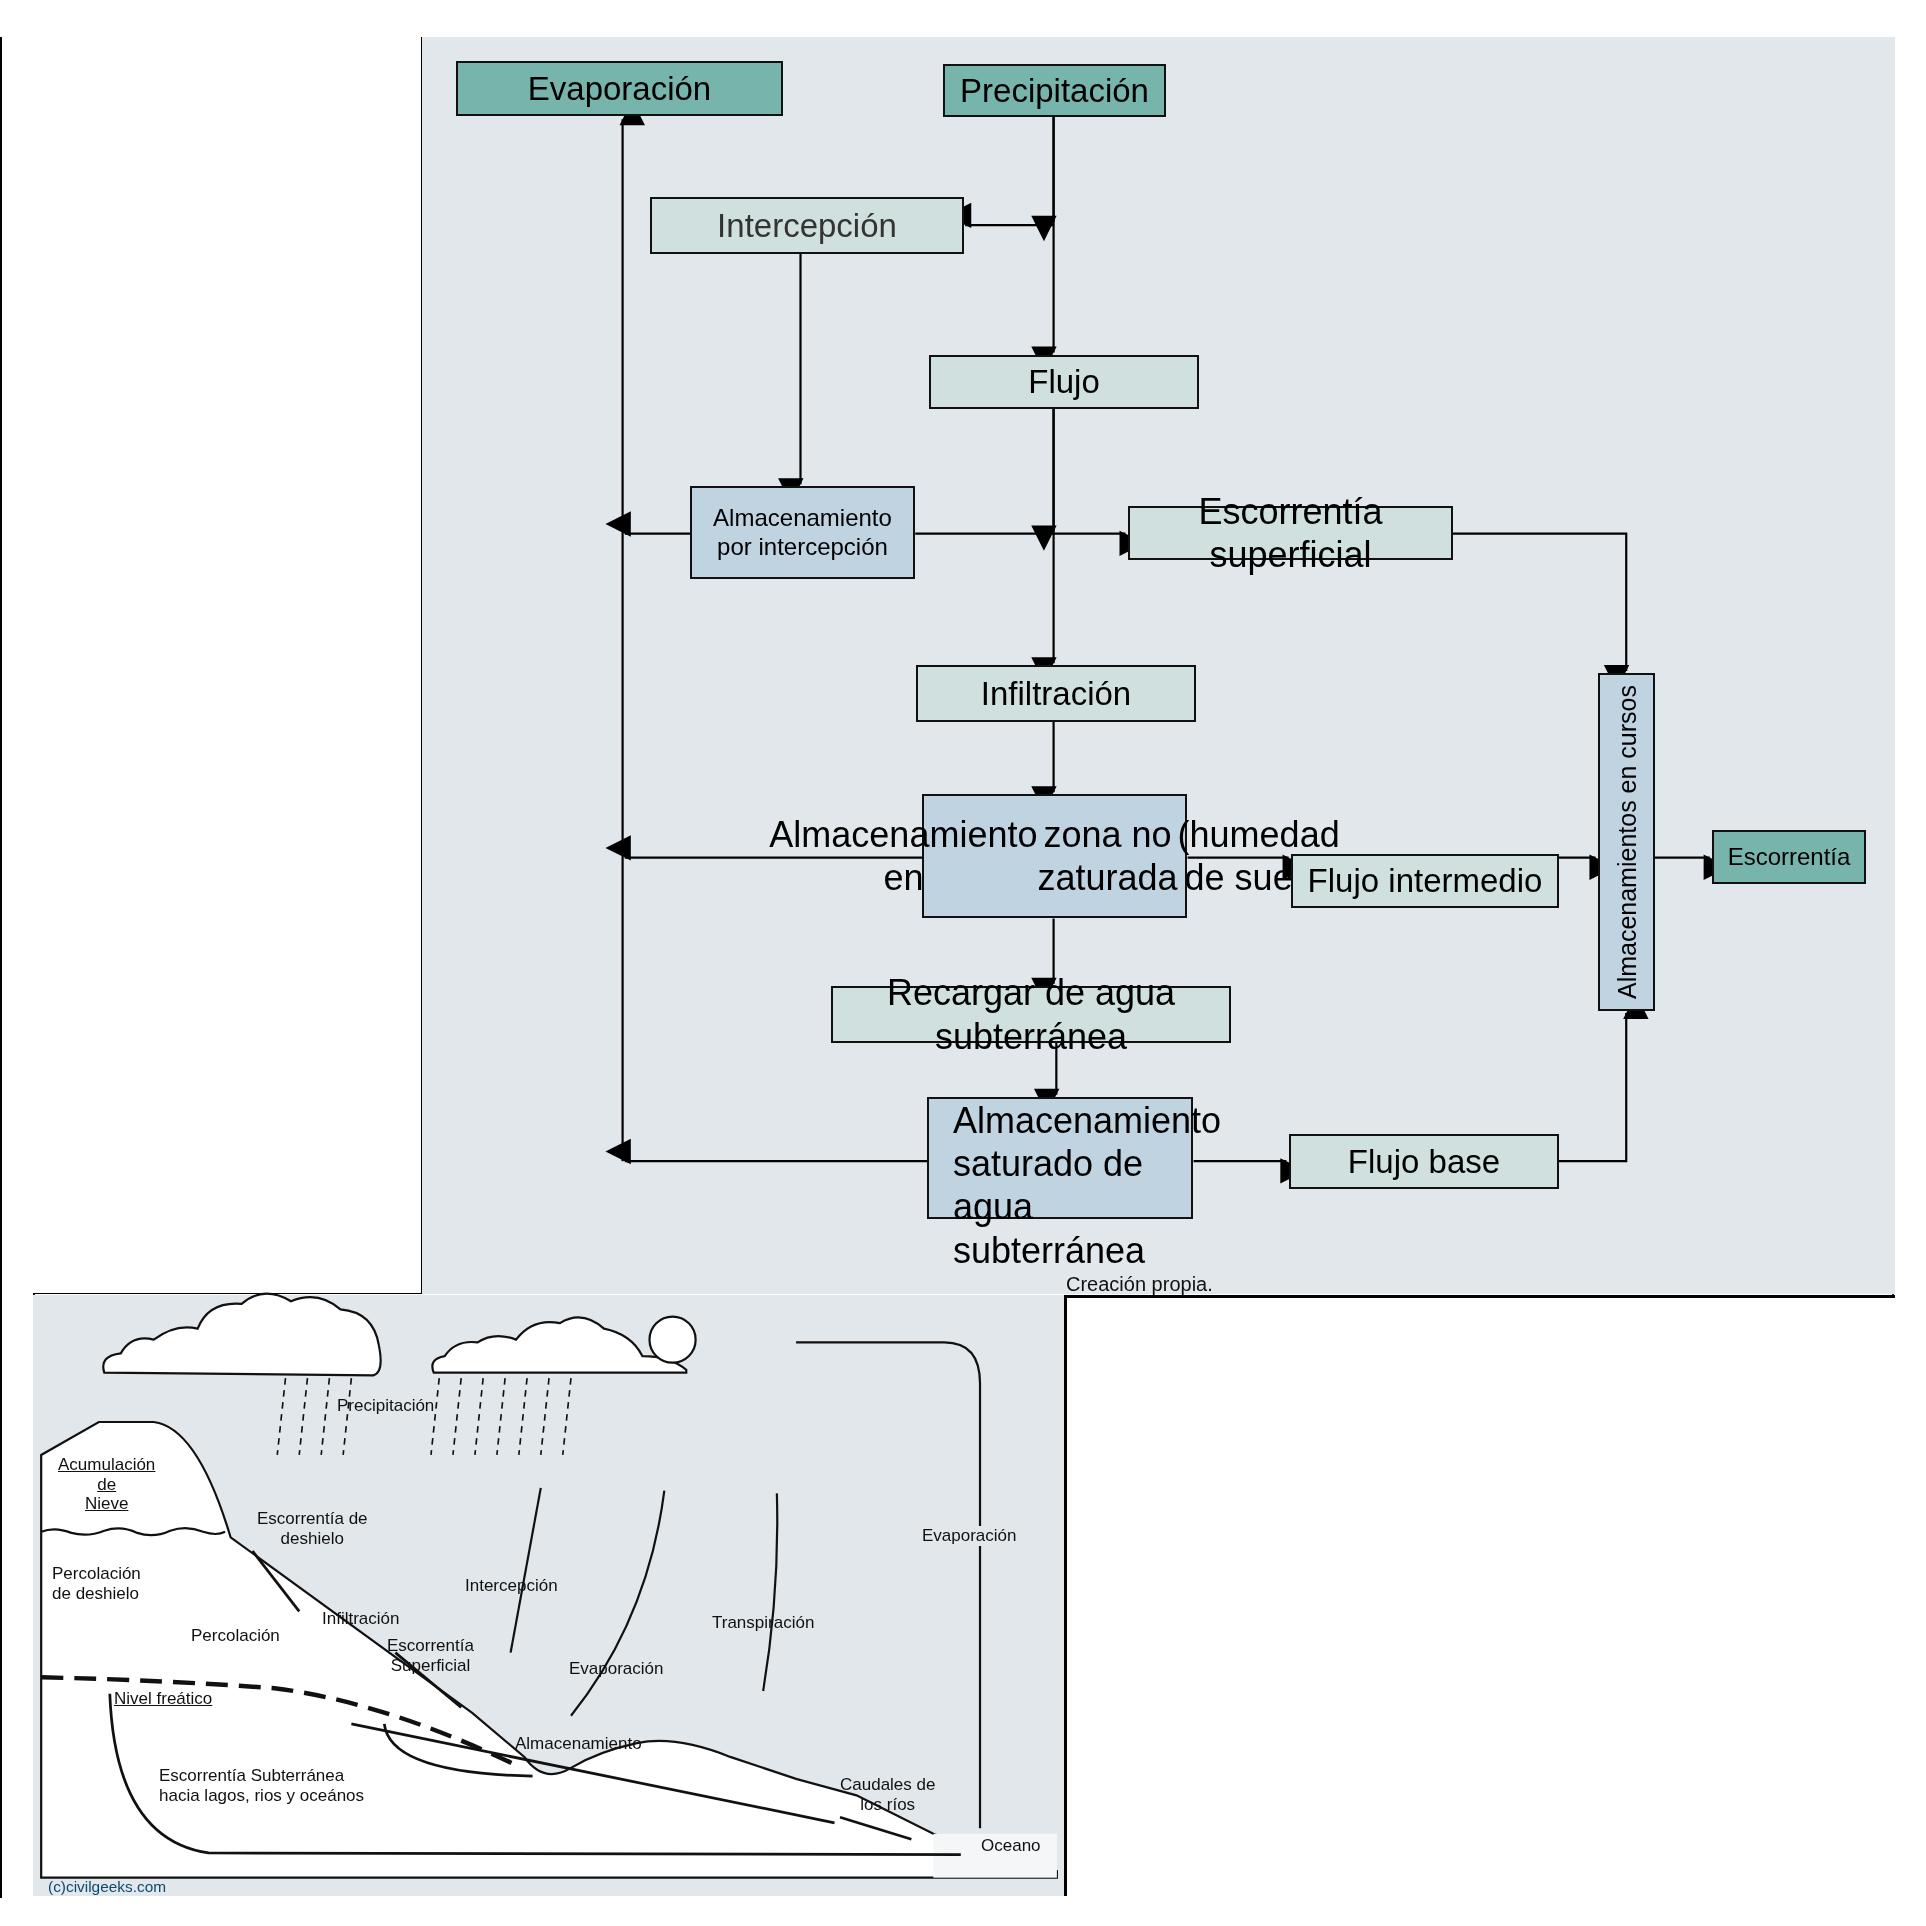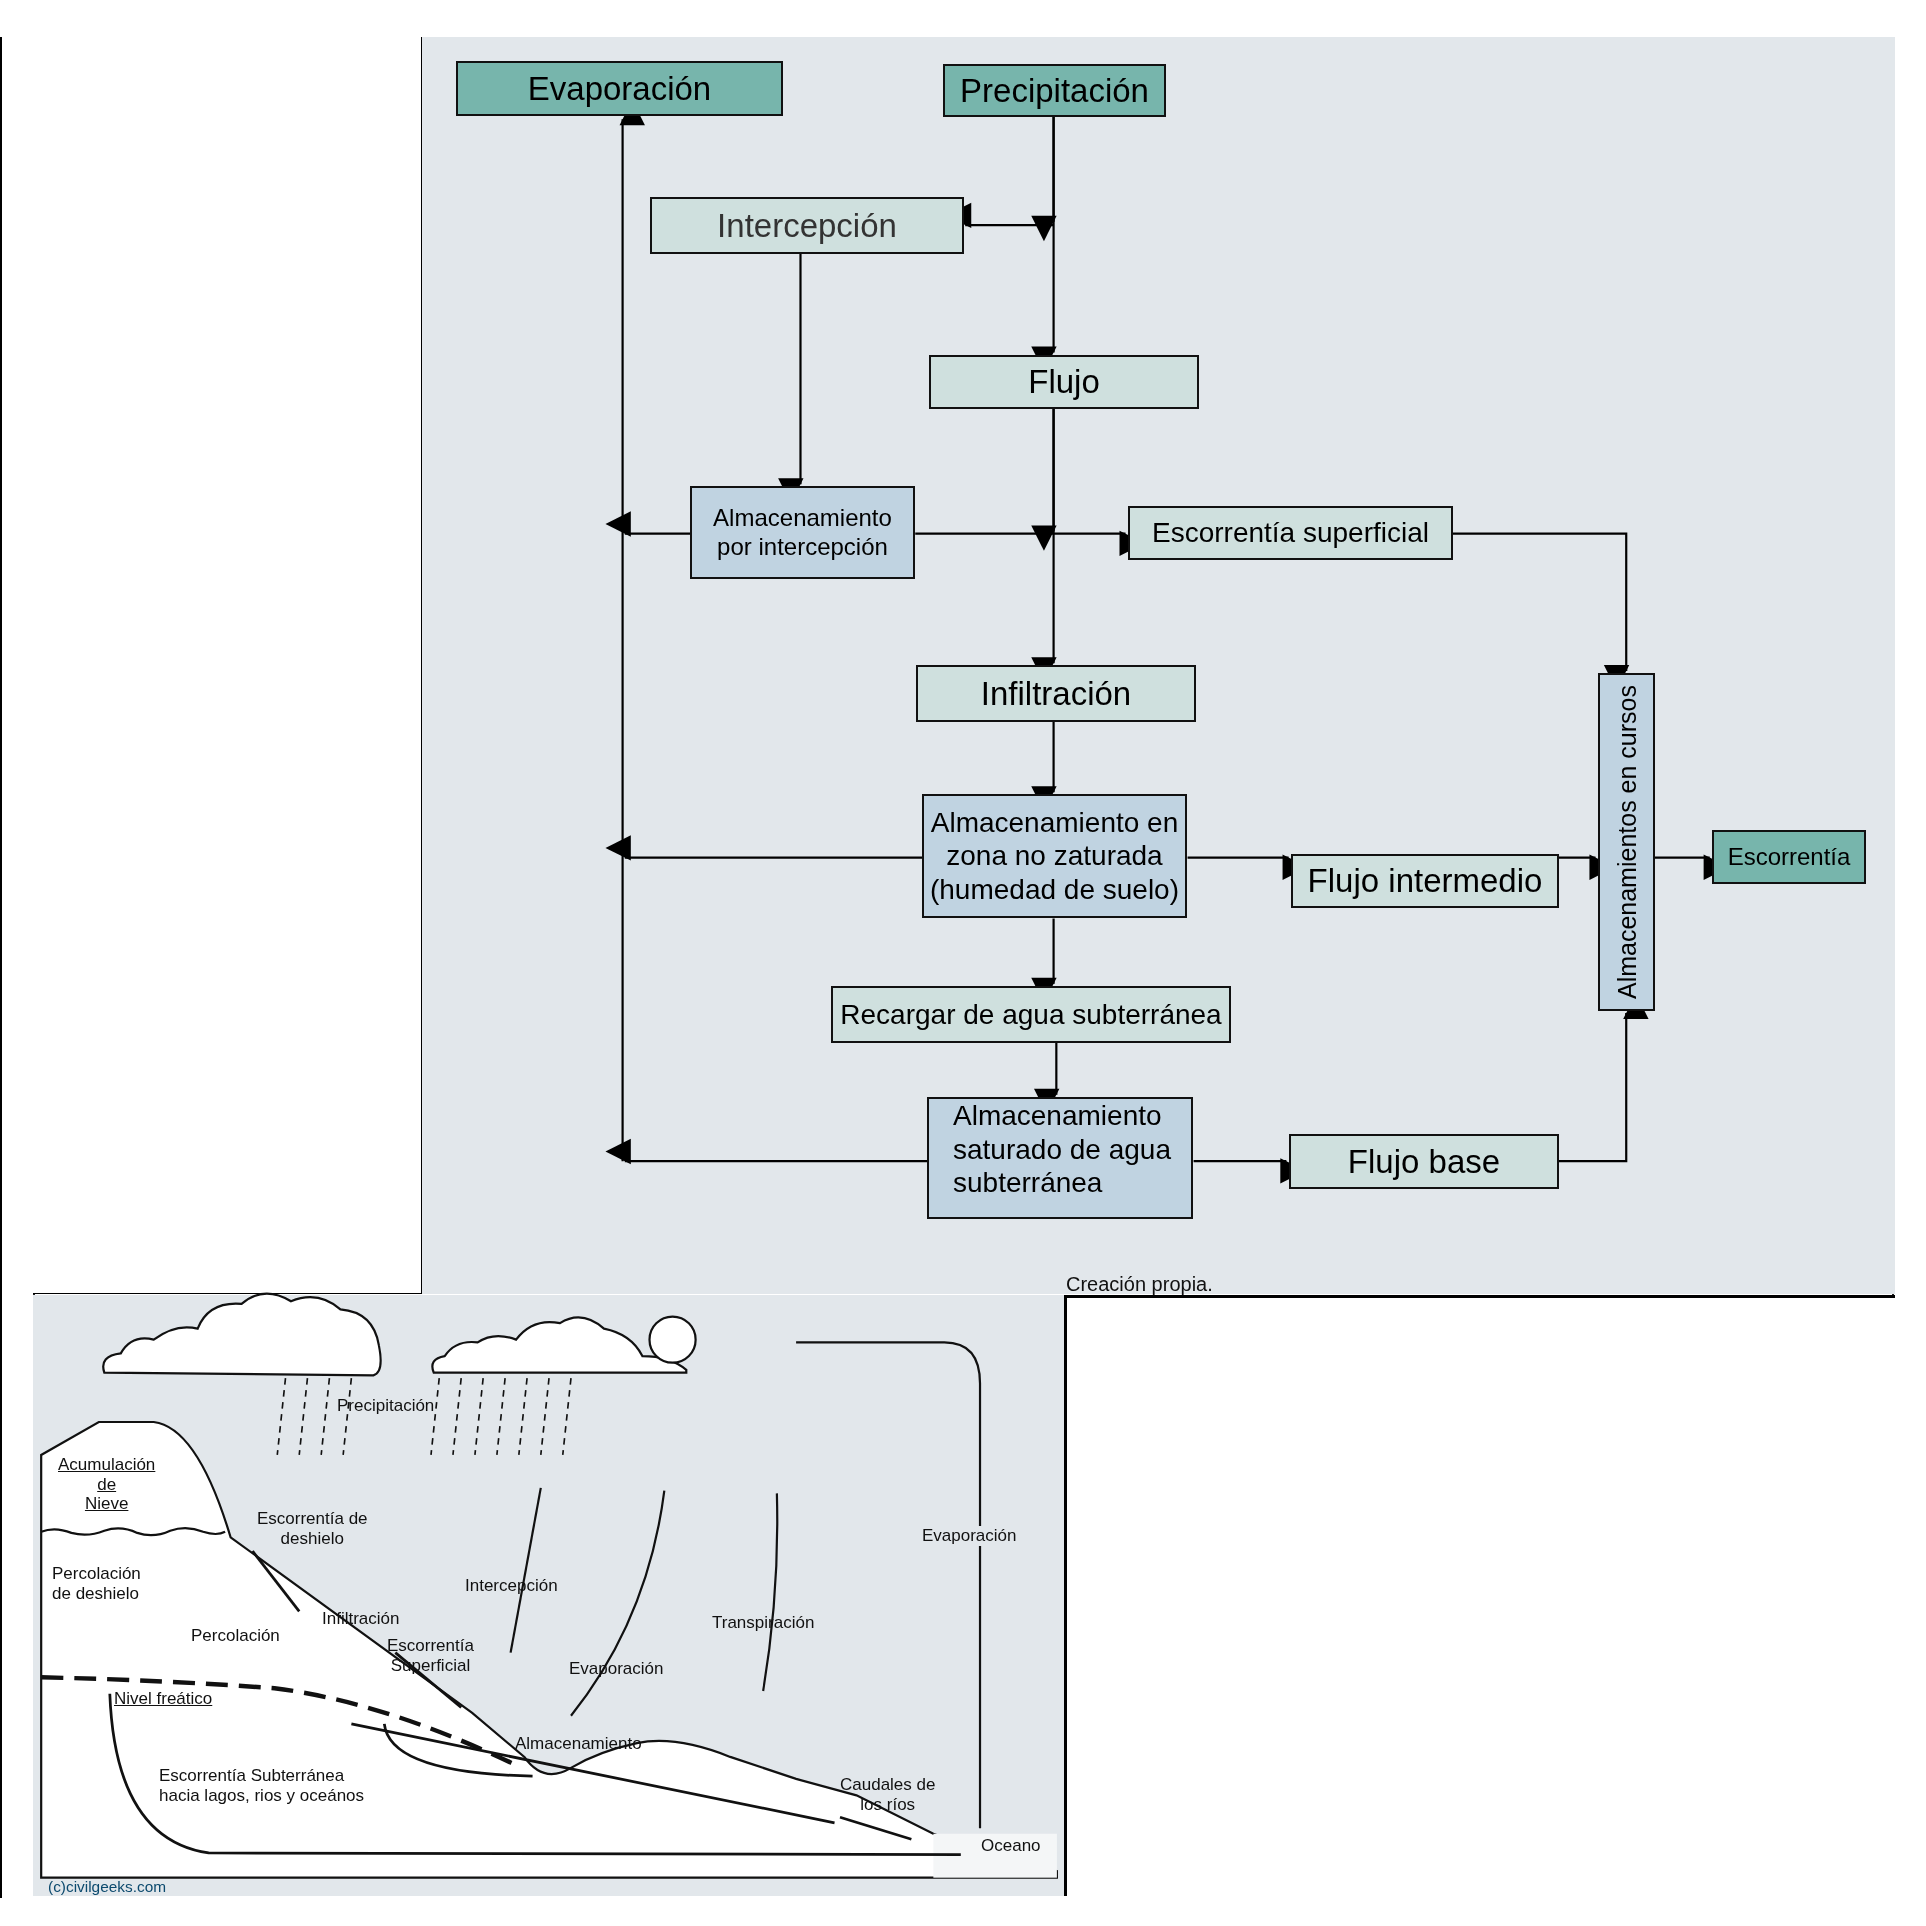--- a/index.html
+++ b/index.html
@@ -11,21 +11,21 @@
   .left-panel { left:33px; top:37px; width:389px; height:1257px; background:#fff; border-right:1.6px solid #000; border-bottom:1.6px solid #000; }
   .top-panel { left:422px; top:37px; width:1473px; height:1257px; background:#e2e7eb; }
   .illus-panel { left:33px; top:1295px; width:1031px; height:601px; background:#e2e7eb; }
   .br-panel { left:1064px; top:1295px; width:831px; height:601px; background:#fff; border-left:3.3px solid #000; border-top:3.3px solid #000; }
   .box { display:flex; align-items:center; justify-content:center; text-align:center;
          border:2.2px solid #111; color:#000; line-height:1.2; }
   .dark { background:#77b5ac; }
   .light { background:#cfe0de; }
   .blue { background:#c0d3e1; }
   .f-lg { font-size:33px; }
-  .f-md { font-size:28px; }
+  .f-md { font-size:36px; }
   .f-sm { font-size:24px; }
   .ml { justify-content:flex-start; text-align:left; padding-left:16.5px; }
   .vert-text { writing-mode:vertical-rl; transform:rotate(180deg); font-size:25px; white-space:nowrap; }
   svg.lines { position:absolute; left:0; top:0; width:1926px; height:1926px; pointer-events:none; }
   .caption { left:1066px; top:1273px; font-size:20px; color:#111; }
   .credit { left:40px; top:1878px; font-size:15.4px; color:#0c4a6e;margin-left:8px; }
   .ilabel { position:absolute; font-size:17px; color:#111; line-height:1.15; white-space:nowrap; }
   .ilabel.c { text-align:center; }
 </style>
 </head>
@@ -139,21 +139,21 @@
 <div class="abs box blue f-sm" style="left:690px;top:486px;width:225px;height:93px;flex-direction:column;">
   <span>Almacenamiento</span>
   <span>por intercepción</span>
 </div>
 <div class="abs box light f-md" style="left:1128px;top:506px;width:325px;height:54px;">
     <span>Escorrentía superficial</span>
   </div>
 <div class="abs box light f-lg" style="left:916px;top:665px;width:280px;height:57px;">
     <span>Infiltración</span>
   </div>
-<div class="abs box blue f-md" style="left:922px;top:794px;width:265px;height:124px;flex-direction:column;">
+<div class="abs box blue f-md" style="left:922px;top:794px;width:265px;height:124px;flex-direction:row;">
   <span>Almacenamiento en</span>
   <span>zona no zaturada</span>
   <span>(humedad de suelo)</span>
 </div>
 <div class="abs box light f-lg" style="left:1291px;top:830px;width:268px;height:54px;margin-top:24px;">
     <span>Flujo intermedio</span>
   </div>
 <div class="abs box blue" style="left:1598px;top:673px;width:57px;height:338px;">
     <span class="vert-text">Almacenamientos en cursos</span>
   </div>

